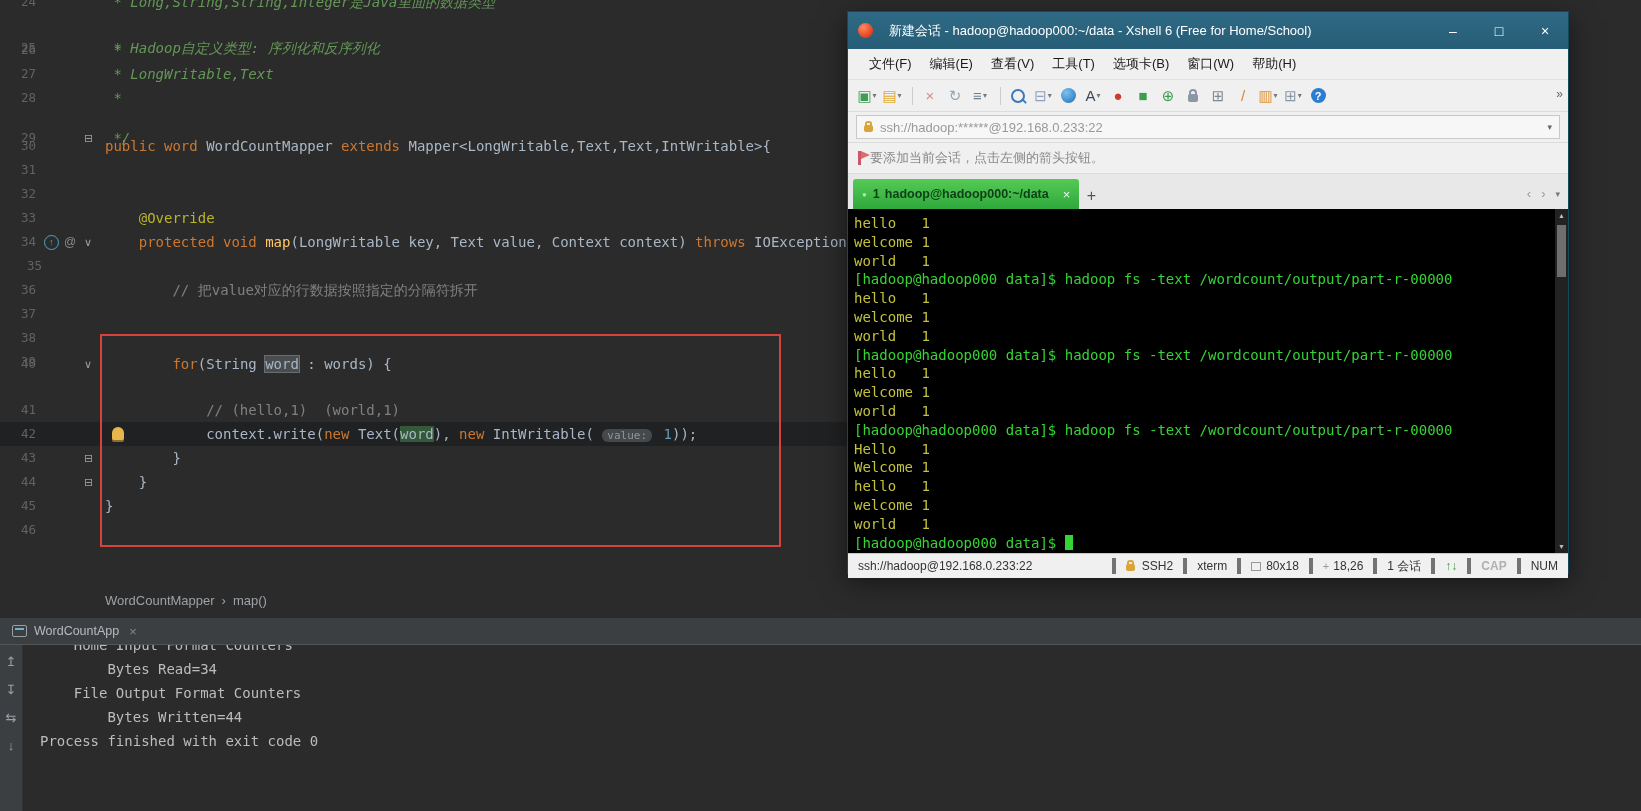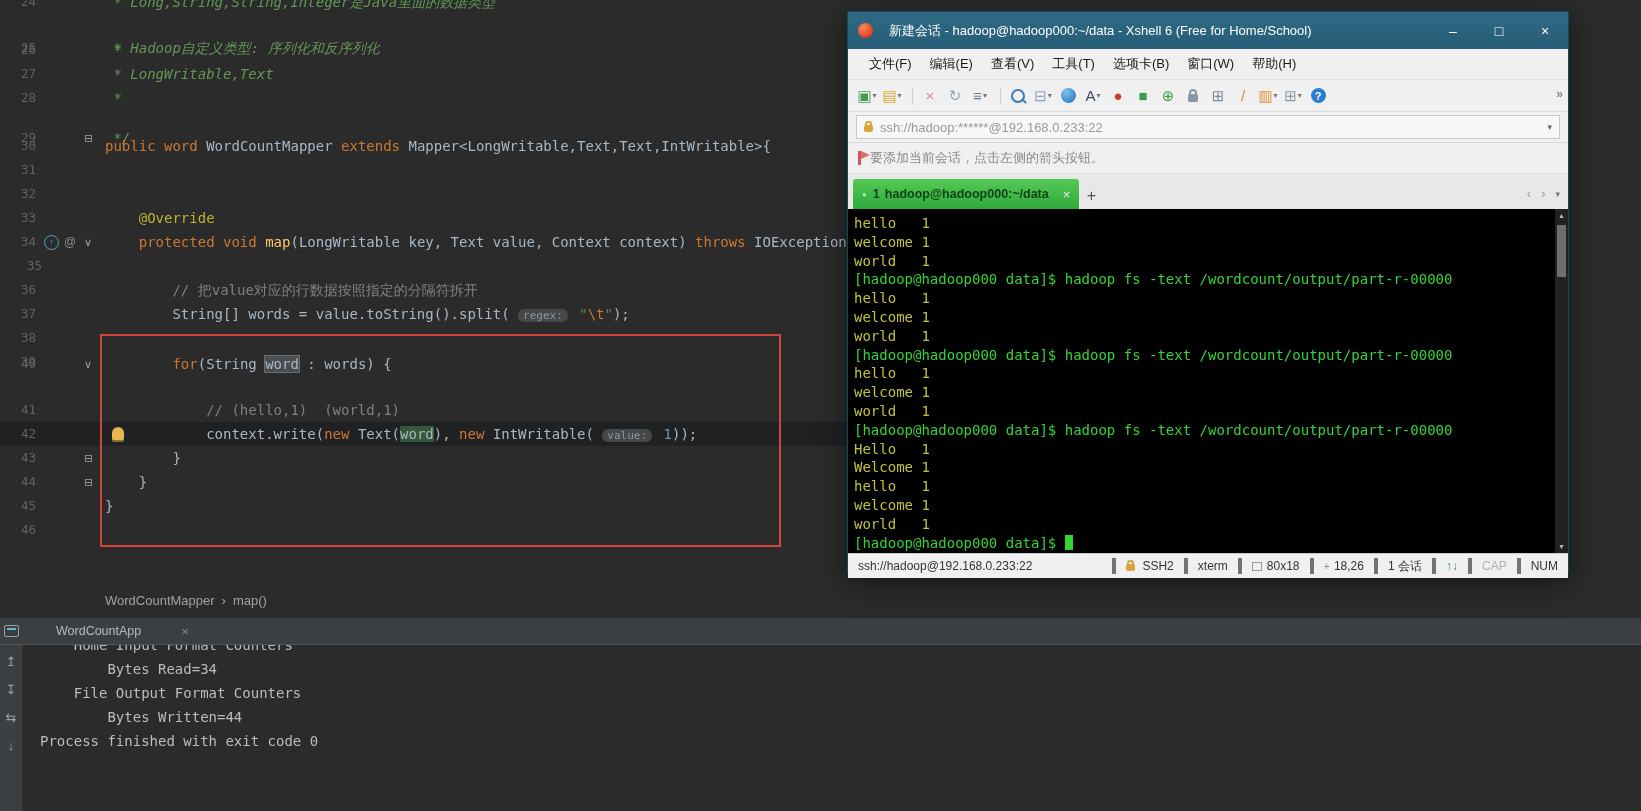--- a/index.html
+++ b/index.html
@@ -26,21 +26,21 @@
            font-size:11px;}
   .sg-wsel{background:#4a4d4f;box-shadow:0 0 0 1px #6a6d70;}
   .sg-wuse{background:#345939;}
   #redrect{position:absolute;left:100px;top:334px;width:677px;height:209px;
            border:2px solid #d5443c;z-index:4;}
   #breadcrumb{position:absolute;left:105px;top:590px;height:20px;display:flex;align-items:center;
               gap:7px;color:#9da2a8;font-size:13px;z-index:1;}
   
   #runheader{position:absolute;left:0;top:618px;width:100%;height:27px;background:#3c3f41;
              border-bottom:1px solid #555;z-index:3;display:flex;align-items:center;
-             padding-left:4px;box-sizing:border-box;gap:30px;}
+             padding-left:12px;box-sizing:border-box;}
   .runicn{width:13px;height:10px;border:1px solid #98a0a8;border-radius:2px;margin-right:7px;position:relative;}
   .runicn::after{content:"";position:absolute;left:2px;top:2px;right:2px;height:2px;background:#6fb3c8;}
   #runheader .lbl{font-size:12.5px;color:#b6bac0;}
   #runheader .cls{margin-left:10px;color:#84878a;font-size:13px;}
   #strip{position:absolute;left:0;top:645px;width:22px;bottom:0;background:#3c3f41;
          border-right:1px solid #2f3234;z-index:2;display:flex;flex-direction:column;
          align-items:center;padding-top:8px;gap:10px;}
   .stricon{color:#9aa0a6;font-size:13px;line-height:18px;}
   #console-lines{position:absolute;left:22px;top:633px;right:0;height:178px;z-index:1;padding-left:18px;}
   .conline{font:14px "DejaVu Sans Mono",monospace;line-height:24px;color:#bcbcbc;white-space:pre;}
@@ -113,21 +113,21 @@
   #term-scroll{position:absolute;right:0;top:0;width:13px;height:100%;background:#222;}
   #term-scroll .arr{position:absolute;left:0;width:13px;text-align:center;color:#bbb;font-size:7px;}
   #term-scroll .up{top:3px;} #term-scroll .dn{bottom:3px;}
   #term-scroll .thumb{position:absolute;left:2px;top:16px;width:9px;height:52px;background:#6e6e6e;}
   
   #statusbar{height:24px;background:#f0f0f0;border-top:1px solid #c9c9c9;display:flex;
              align-items:center;font-size:12px;color:#333;}
   .sit{padding:0 10px;height:16px;display:flex;align-items:center;border-left:4px solid #737373;
        white-space:nowrap;}
   .sit.grow{flex:1;border-left:none;}
-  .sit.dim{color:#b0b0b0;} .sit.green{color:#3a9e3a;}
+  .sit.dim{color:#b0b0b0;font-weight:bold;} .sit.green{color:#3a9e3a;}
   .mini-size{width:8px;height:7px;border:1px solid #999;margin-right:5px;display:inline-block;}
   .mini-pos{color:#999;margin-right:4px;font-size:11px;}
 </style>
 </head>
 <body>
 
 <div class="stage">
 
   <div id="editor">
       <div class="cline" style="top: -10px;">
@@ -181,21 +181,20 @@
       <div class="cline" style="top: 254px; margin-left: 6px;">
         <span class="lnum">35</span>
         <span class="codetxt"></span>
       </div>
       <div class="cline" style="top: 278px;">
         <span class="lnum">36</span>
         <span class="codetxt"><span class="sg-t">        </span><span class="sg-lc">// 把value对应的行数据按照指定的分隔符拆开</span></span>
       </div>
       <div class="cline" style="top: 302px;">
         <span class="lnum">37</span>
-        <span class="codetxt"><span class="sg-t">        String[] words = value.toString().split( </span><span class="sg-hint">regex:</span><span class="sg-t"> </span><span class="sg-s">"</span><span class="sg-esc">\t</span><span class="sg-s">"</span><span class="sg-t">);</span></span>
       </div>
       <div class="cline" style="top: 326px;">
         <span class="lnum">38</span>
         <span class="codetxt"></span>
       </div>
       <div class="cline" style="top: 350px;">
         <span class="lnum">39</span>
         <span class="codetxt"></span>
       </div>
       <div class="cline" style="top: 352px;">

